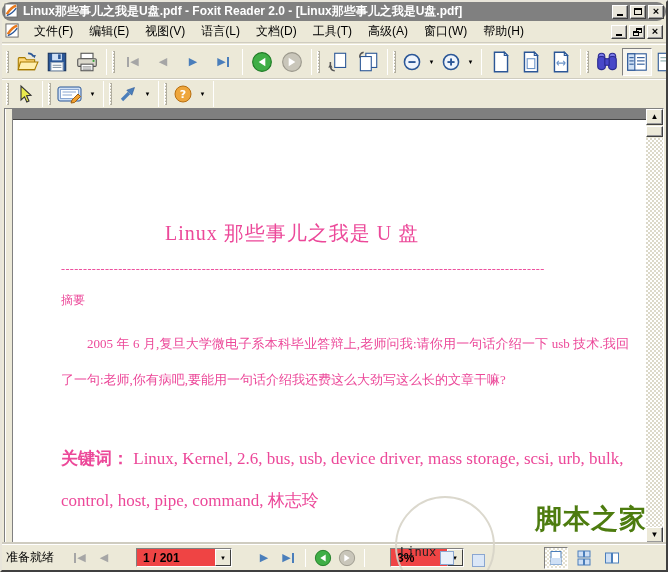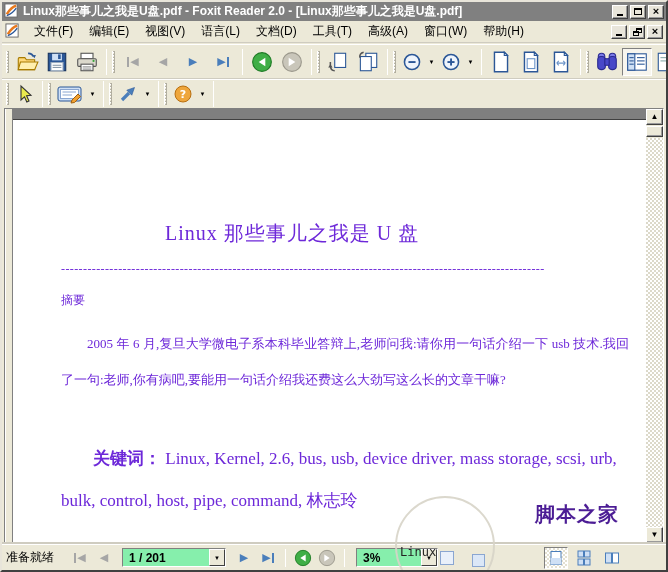--- a/index.html
+++ b/index.html
@@ -8,21 +8,21 @@
 
   .window {
     position:relative; width:668px; height:572px; overflow:hidden;
     background:#ece9d8;
     border:2px solid; border-color:#e8e5da #404040 #404040 #e8e5da;
   }
 
   
   .titlebar {
     position:absolute; top:0; left:0; right:0; height:19px;
-    background:#808080; display:flex; align-items:center; padding:0 2px;
+    background:#808080; display:flex; align-items:center; padding:0 2px;border-radius:9px;
   }
   .titlebar .title { color:#fff; font-weight:bold; font-size:12px; margin-left:4px;
     white-space:nowrap; overflow:hidden; flex:1; }
   .winbtns { display:flex; gap:2px; margin-left:4px; }
   .winbtn {
     width:16px; height:14px; background:#e8e5da; display:flex; align-items:center; justify-content:center;
     border:1px solid; border-color:#fff #404040 #404040 #fff; box-shadow:inset -1px -1px 0 #9a9a9a;
     font-size:11px; font-weight:bold; color:#000; line-height:1;
   }
   .glyph-min { width:6px; height:2px; background:#000; margin-top:6px; }
@@ -74,30 +74,30 @@
     border:1px solid; border-color:#808080 #fff #fff #808080;
     background:#7f7f7f; overflow:hidden;
   }
   .nav-splitter {
     position:absolute; left:0; top:0; bottom:0; width:8px; background:#ece9d8;
     border-left:1px solid #fff; border-right:1px solid #808080;
   }
   .doc-topgap { position:absolute; left:8px; right:17px; top:0; height:11px; background:#7f7f7f;
     border-bottom:1px solid #404040; }
   .page { position:absolute; left:8px; right:17px; top:11px; bottom:0; background:#fff;
-    font-family:"Liberation Serif","DejaVu Serif",serif; color:#6d28d9; }
+    font-family:"Liberation Serif","DejaVu Serif",serif; color:#ec4899; }
 
   .p-title { position:absolute; top:100px; left:152px; font-size:20px; letter-spacing:1px; }
   .p-divider { position:absolute; top:142px; left:48px; width:565px; height:16px;
     font-size:12px; white-space:nowrap; overflow:hidden; letter-spacing:0.4px; }
   .p-abstract { position:absolute; top:172px; left:48px; font-size:12px; }
   .p-para { position:absolute; top:206px; left:48px; width:568px; font-size:13px;
     line-height:36px; text-indent:2em; text-align:justify; }
   .p-keywords { position:absolute; top:318px; left:48px; width:566px; font-size:17px; line-height:42px; }
-  .p-keywords b { font-weight:bold;margin-left:32px; }
+  .p-keywords b { font-weight:bold; }
 
   
   .vscroll { position:absolute; right:0; top:0; bottom:0; width:17px; background:#ece9d8; }
   .scroll-btn { position:absolute; left:0; width:17px; height:16px; background:#ece9d8;
     border:1px solid; border-color:#fff #404040 #404040 #fff; box-shadow:inset -1px -1px 0 #9a9a9a;
     display:flex; align-items:center; justify-content:center; font-size:8px; color:#000; line-height:1; }
   .scroll-up { top:0; } .scroll-down { bottom:0; }
   .vthumb { position:absolute; left:0; top:17px; width:17px; height:11px; background:#ece9d8;
     border:1px solid; border-color:#fff #404040 #404040 #fff; box-shadow:inset -1px -1px 0 #9a9a9a; }
   .vtrack { position:absolute; left:0; top:29px; bottom:16px; width:17px;
@@ -105,40 +105,40 @@
     background-size:4px 4px; }
 
   
   .statusbar {
     position:absolute; left:0; right:0; bottom:0; height:26px;
     display:flex; align-items:center; padding:0 4px;
     border-top:1px solid #fff; box-shadow:0 -2px 0 #cfccc0;
   }
   .status-text { margin-right:14px; }
   .sb-btn { width:24px; height:20px; display:flex; align-items:center; justify-content:center; }
-  .combo { display:flex; align-items:center; height:19px; background:#86efac;
-    border:1px solid; border-color:#808080 #fff #fff #808080; margin:0 6px;gap:8px; }
+  .combo { display:flex; align-items:center; height:19px; background:#ef4444;
+    border:1px solid; border-color:#808080 #fff #fff #808080; margin:0 20px; }
   .combo .val { padding:0 6px; font-weight:bold; white-space:nowrap; }
   .combo .dd { width:16px; height:17px; background:#ece9d8; display:flex; align-items:center; justify-content:center;
     border:1px solid; border-color:#fff #404040 #404040 #fff; font-size:6px; }
   .combo-page .val { width:78px; }
   .combo-zoom .val { width:56px; }
   .sb-sep { width:1px; height:18px; background:#9a9a9a; border-right:1px solid #fff; margin:0 5px; }
   .layout-group { margin-left:auto; margin-right:38px; display:flex; gap:4px; }
   .layout-btn { width:24px; height:22px; display:flex; align-items:center; justify-content:center; }
   .layout-btn.pressed { border:1px solid; border-color:#808080 #fff #fff #808080;
     background-image:conic-gradient(#fff 25%, #e4e1d2 0 50%, #fff 0 75%, #e4e1d2 0); background-size:4px 4px; }
 
   
   .watermark { position:absolute; left:0; top:0; width:668px; height:572px; pointer-events:none; z-index:50; }
   .wm-circle { position:absolute; left:393px; top:494px; width:100px; height:100px; border-radius:50%;
     border:2px solid rgba(215,212,200,.9); }
   .wm-logo { position:absolute; left:455px; top:488px; }
-  .wm-sitename { position:absolute; left:533px; top:499px; font-size:20px; font-weight:bold;
-    color:#4c1d95; letter-spacing:1px; white-space:nowrap; }
+  .wm-sitename { position:absolute; left:533px; top:499px; font-size:27px; font-weight:bold;
+    color:#4d7c0f; letter-spacing:1px; white-space:nowrap; }
   .wm-domain { position:absolute; left:511px; top:530px; font-size:21px; font-weight:bold; font-style:italic;
     font-family:"Liberation Serif","DejaVu Serif",serif; color:#111; letter-spacing:5px; white-space:nowrap; }
   .wm-script { position:absolute; left:398px; top:543px; font-size:12px; color:#222;
     font-family:"DejaVu Sans Mono",monospace; }
   .wm-sq1 { position:absolute; left:438px; top:549px; width:14px; height:14px; background:#e9f0fa;
     border:1px solid #8aa6d1; }
   .wm-sq2 { position:absolute; left:470px; top:552px; width:13px; height:13px; background:#dbe7f7;
     border:1px solid #8aa6d1; }
 </style>
 </head>

